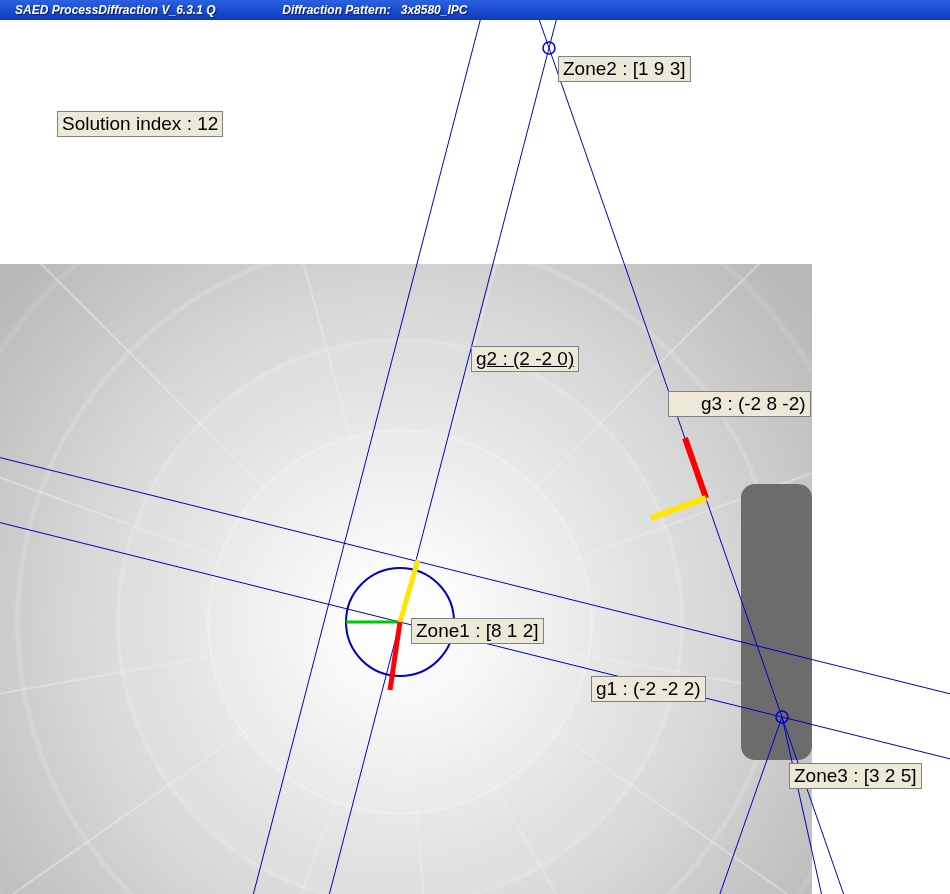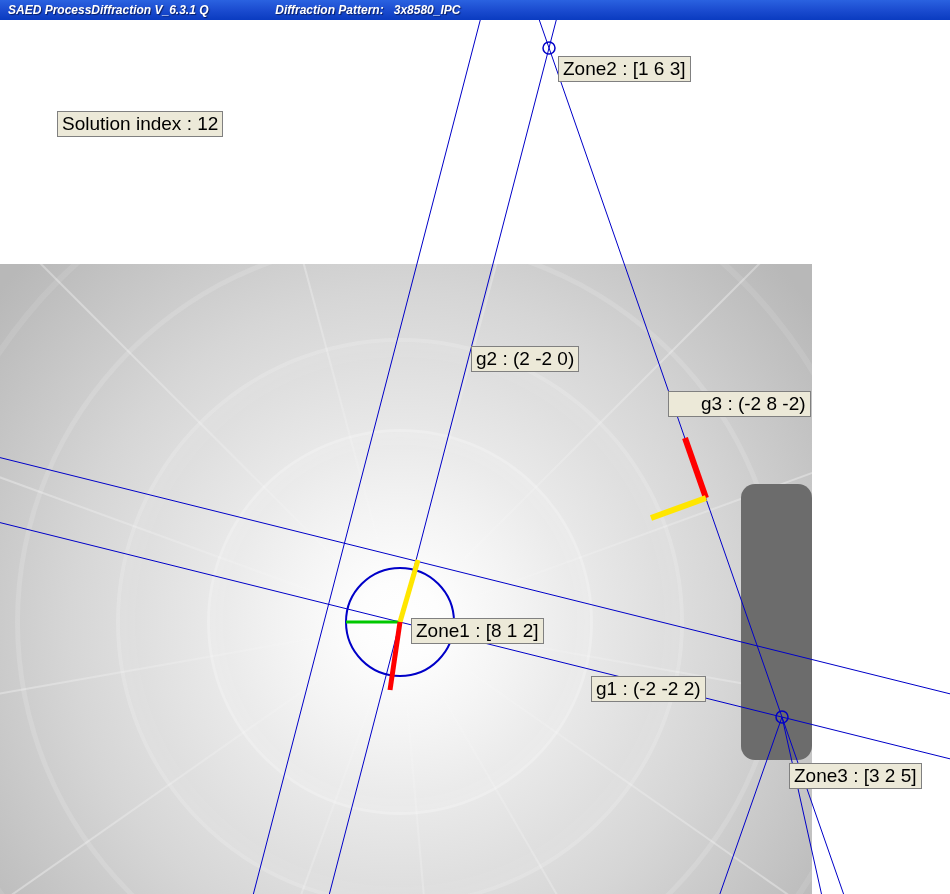--- a/index.html
+++ b/index.html
@@ -17,21 +17,21 @@
     position: absolute;
     top: 0; left: 0;
     width: 100%;
     height: 20px;
     background: linear-gradient(to bottom, #2a62e0 0%, #1b4cd0 50%, #0a3bc0 100%);
     color: #ffffff;
     font-size: 12px;
     font-weight: bold;
     font-style: italic;
     line-height: 20px;
-    padding-left: 8px;
+    padding-left: 15px;
     text-shadow: 1px 1px 1px rgba(0,0,30,0.6);
     white-space: nowrap;
   }
   .titlebar .gap { display:inline-block; width: 60px; }
   .canvas {
     position: absolute;
     top: 20px; left: 0;
     width: 950px;
     height: 874px;
     background: #ffffff;
@@ -161,23 +161,23 @@
     <g>
 
       <line x1="706" y1="478" x2="685" y2="418" stroke="#ff0000" stroke-width="6"></line>
 
       <line x1="706" y1="478" x2="651" y2="498" stroke="#ffe600" stroke-width="6"></line>
     </g>
   </svg>
 
   <div class="label" style="left:57px; top:91px;">Solution index : 12</div>
 
-  <div class="label" style="left:558px; top:36px;">Zone2 : [1  6 3]</div>
+  <div class="label" style="left:558px; top:36px;">Zone2 : [1  9 3]</div>
 
-  <div class="label" style="left:471px; top:326px;">g2 : (2  -2 0)</div>
+  <div class="label" style="left:471px; top:326px;text-decoration:underline;">g2 : (2  -2 0)</div>
 
   <div class="label" style="left:668px; top:371px;padding-left:32px;">g3 : (-2  8 -2)</div>
 
   <div class="label" style="left:411px; top:598px;">Zone1 : [8  1 2]</div>
 
   <div class="label" style="left:591px; top:656px;text-align:right;">g1 : (-2  -2 2)</div>
 
   <div class="label" style="left:789px; top:703px;margin-top:40px;">Zone3 : [3  2 5]</div>
 
 </div>

